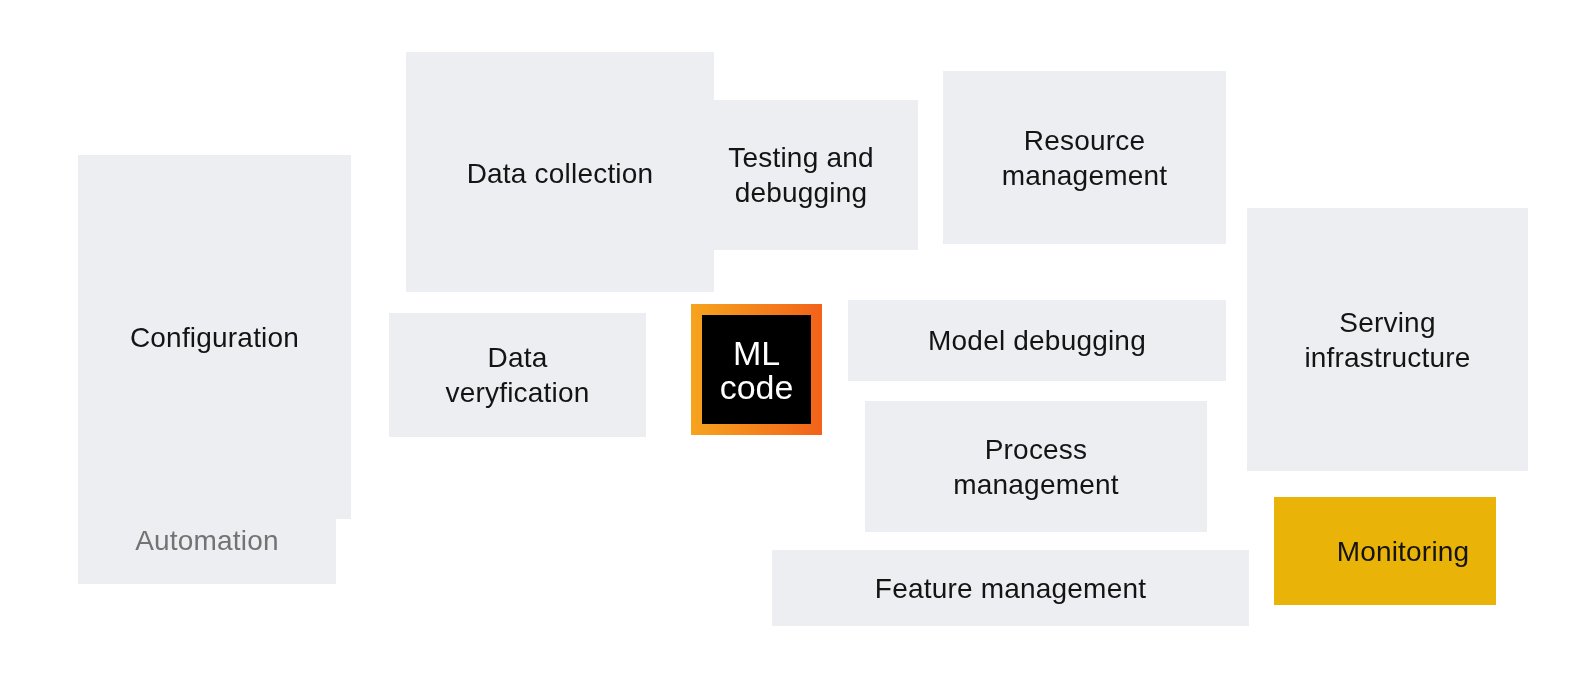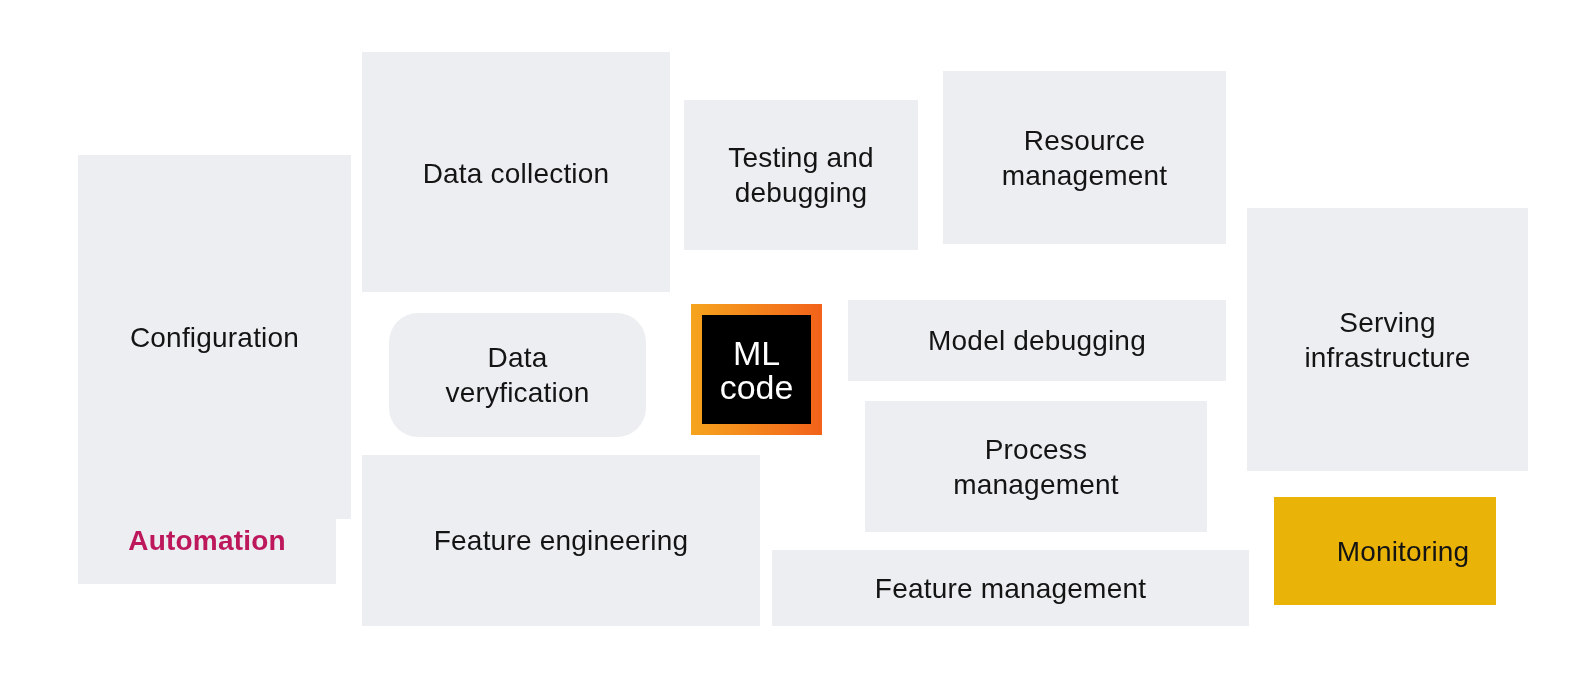--- a/index.html
+++ b/index.html
@@ -76,21 +76,21 @@
       font-size: 34px;
       line-height: 34px;
       white-space: pre-line;
     }
   </style>
 </head>
 <body>
 
 <div class="diagram">
 
-  <div class="box" id="b-data-collection" style="background: rgb(236, 238, 241);">
+  <div class="box" id="b-data-collection" style="background: rgb(236, 238, 241); margin-left: 44px;">
     <span class="label" style="color: rgb(20, 20, 20);">Data collection</span>
   </div>
 
   <div class="box" id="b-testing" style="background: rgb(236, 238, 241);">
     <span class="label" style="color: rgb(20, 20, 20);">Testing and
 debugging</span>
   </div>
 
   <div class="box" id="b-resource" style="background: rgb(236, 238, 241);">
     <span class="label" style="color: rgb(20, 20, 20);">Resource
@@ -99,41 +99,38 @@
 
   <div class="box" id="b-configuration" style="background: rgb(236, 238, 241);">
     <span class="label" style="color: rgb(20, 20, 20);">Configuration</span>
   </div>
 
   <div class="box" id="b-serving" style="background: rgb(236, 238, 241);">
     <span class="label" style="color: rgb(20, 20, 20);">Serving
 infrastructure</span>
   </div>
 
-  <div class="box" id="b-data-verification" style="background: rgb(236, 238, 241); border-radius: 29px;">
+  <div class="box" id="b-data-verification" style="background: rgb(236, 238, 241);">
     <span class="label" style="color: rgb(20, 20, 20);">Data
 veryfication</span>
   </div>
 
   <div class="box" id="b-model-analysis" style="background: rgb(236, 238, 241);">
     <span class="label" style="color: rgb(20, 20, 20);">Model debugging</span>
   </div>
 
   <div class="box" id="b-process" style="background: rgb(236, 238, 241);">
     <span class="label" style="color: rgb(20, 20, 20);">Process
 management</span>
   </div>
 
   <div class="box" id="b-automation" style="background: rgb(236, 238, 241);">
-    <span class="label" style="color: #be185d; font-weight: bold;">Automation</span>
+    <span class="label" style="color: #737373;">Automation</span>
   </div>
 
-  <div class="box" id="b-feature" style="background: rgb(236, 238, 241);">
-    <span class="label" style="color: rgb(20, 20, 20);">Feature engineering</span>
-  </div>
 
   <div class="box" id="b-metadata" style="background: rgb(236, 238, 241);">
     <span class="label" style="color: rgb(20, 20, 20);">Feature management</span>
   </div>
 
   <div class="box" id="b-monitoring" style="background: #eab308; padding-left: 36px;">
     <span class="label" style="color: rgb(20, 20, 20);">Monitoring</span>
   </div>
 
   <div class="ml-core" style="background: linear-gradient(90deg, rgb(246, 164, 30), rgb(242, 98, 26));">

